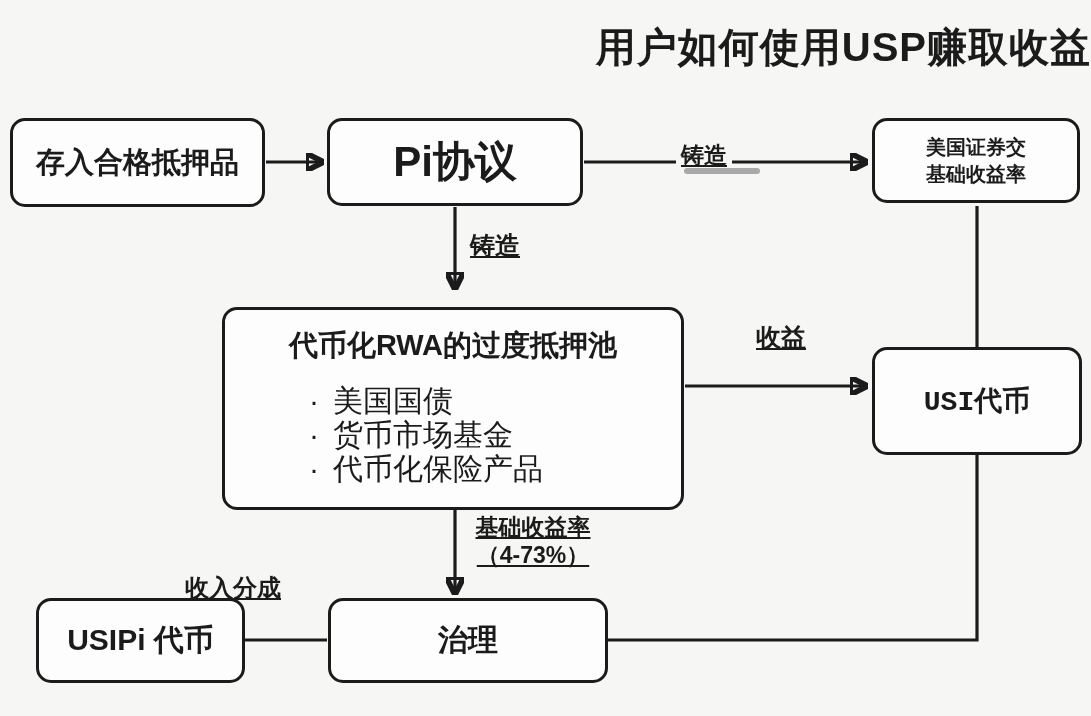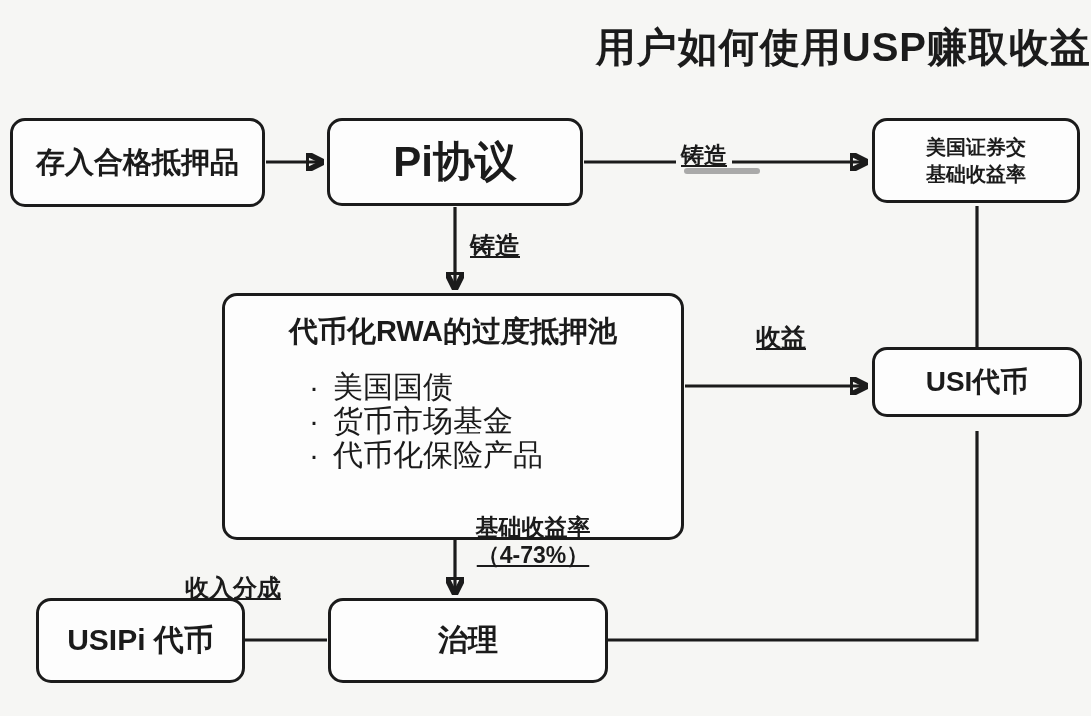--- a/index.html
+++ b/index.html
@@ -44,37 +44,37 @@
     border-radius: 15px;
     display: flex;
     align-items: center;
     justify-content: center;
     font-weight: 600;
     text-align: center;
   }
   .node-deposit   { left: 10px;  top: 118px; width: 255px; height: 89px; font-size: 29px; }
   .node-pi        { left: 327px; top: 118px; width: 256px; height: 88px; font-size: 42px; }
   .node-sec       { left: 872px; top: 118px; width: 208px; height: 85px; font-size: 20px; line-height: 27px; flex-direction: column; }
-  .node-pool      { left: 222px; top: 293px; width: 462px; height: 247px; display: block; }
+  .node-pool      { left: 222px; top: 307px; width: 462px; height: 203px; display: block; }
   .node-pool .pool-title {
     margin-top: 16px;
     text-align: center;
     font-size: 29px;
     font-weight: 600;
   }
   .node-pool .pool-list {
     margin-top: 18px;
     margin-left: 84px;
     text-align: left;
     font-size: 30px;
     font-weight: 400;
   }
   .node-pool .pool-item { height: 34px; line-height: 34px; }
   .node-pool .bullet { display: inline-block; width: 24px; }
-  .node-usi       { left: 872px; top: 347px; width: 210px; height: 70px; font-size: 28px; }
+  .node-usi       { left: 872px; top: 347px; width: 210px; height: 108px; font-size: 28px; font-family: Liberation Mono, monospace; }
   .node-gov       { left: 328px; top: 598px; width: 280px; height: 85px; font-size: 30px; }
   .node-usipi     { left: 8px;   top: 598px; width: 209px; height: 85px; font-size: 30px; margin-left: 28px; }
   .edge-label {
     position: absolute;
     font-weight: 600;
     white-space: nowrap;
     text-decoration: underline;
   }
   .label-mint-sec {
     left: 676px; top: 140px;

